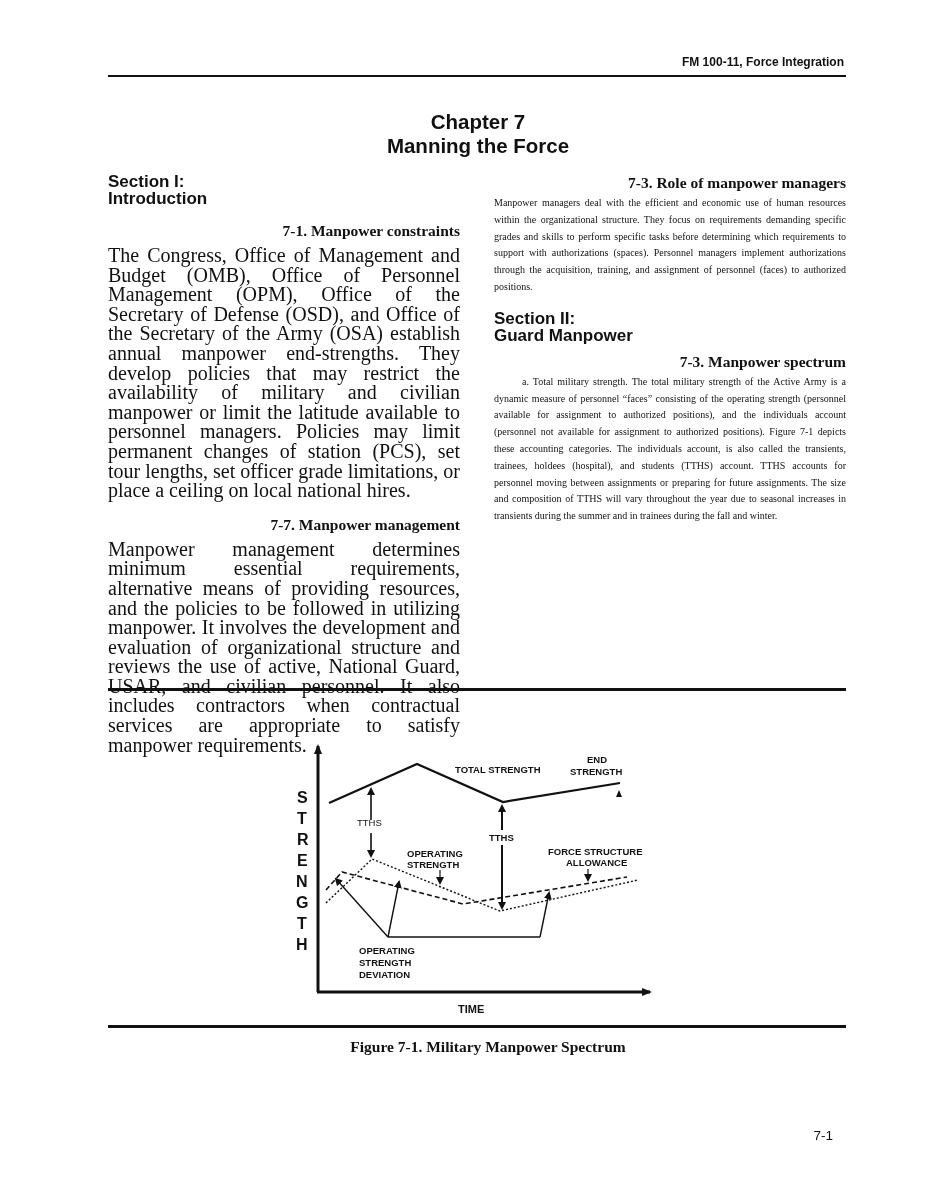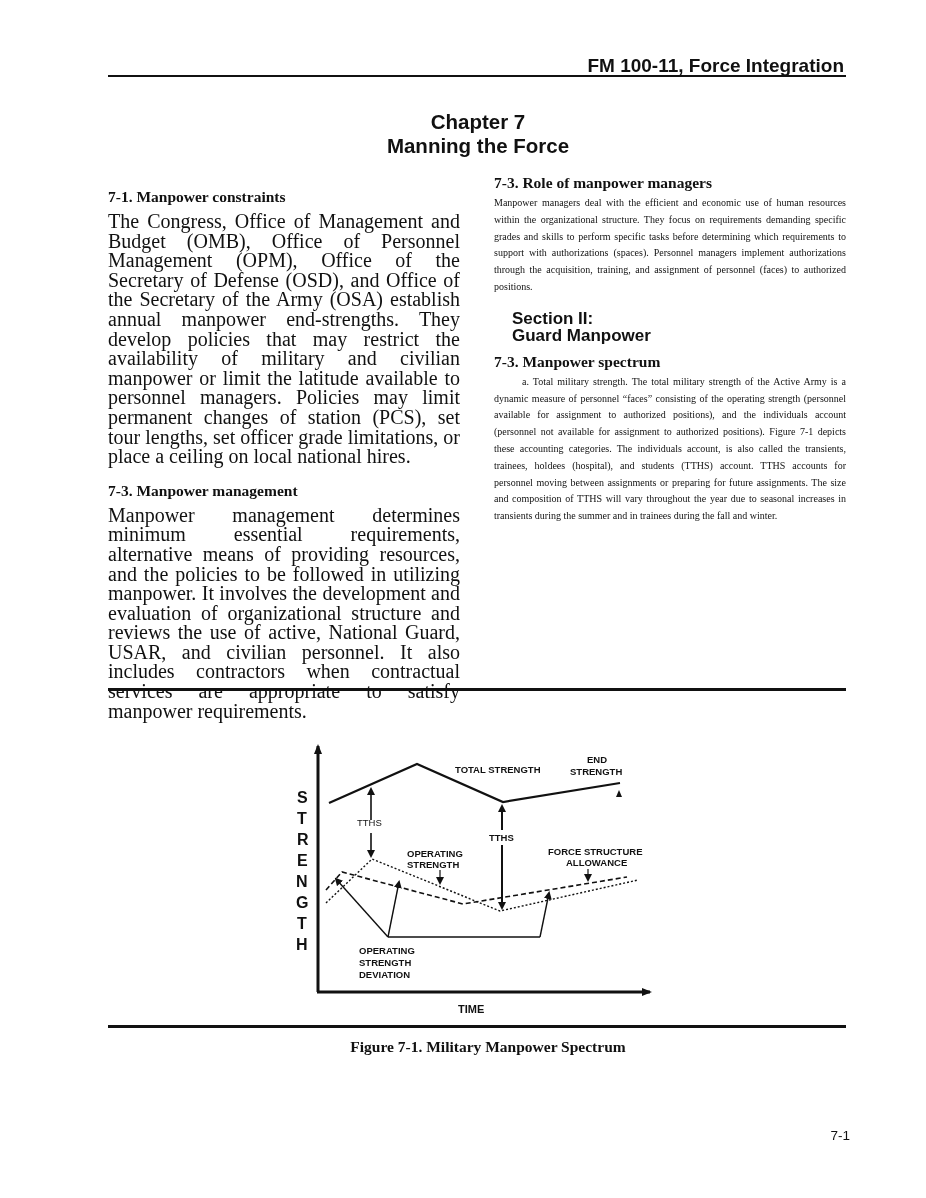--- a/index.html
+++ b/index.html
@@ -1,69 +1,73 @@
 <!DOCTYPE html>
 <html><head>
 <meta charset="utf-8">
 <style>
   html, body { margin: 0; padding: 0; background: #ffffff; }
   body { width: 926px; height: 1198px; position: relative; overflow: hidden; color: #111; }
   .sans { font-family: "Liberation Sans", "DejaVu Sans", sans-serif; }
   .serif { font-family: "Liberation Serif", "DejaVu Serif", serif; }
   .abs { position: absolute; }
 
-  .running-head { right: 82px; top: 55px; font-size: 19px; font-weight: bold; }
+  .running-head { right: 82px; top: 55px; font-size: 12px; font-weight: bold; }
   .rule-top { left: 108px; top: 75px; width: 738px; height: 2px; background: #111; }
 
   .chapter-title { left: 0; width: 956px; top: 110px; text-align: center; font-size: 20.5px; font-weight: bold; line-height: 24px; }
 
   .col { width: 352px; }
   .col-left { left: 108px; top: 173px; }
   .col-right { left: 494px; top: 174px; }
 
   .section-head { font-size: 17px; font-weight: bold; line-height: 17px; margin: 0; }
-  .para-head { font-size: 15.5px; font-weight: bold; margin: 0; }
+  .para-head { font-size: 15.5px; font-weight: bold; margin: 0; text-align: right; }
   .body-text { font-size: 20px; line-height: 19.6px; text-align: justify; margin: 0; hyphens: none; }
   .body-text-tight { font-size: 10px; line-height: 16.8px; text-align: justify; margin: 0; }
   .italic { }
 
   .rule-mid { left: 108px; top: 688px; width: 738px; height: 3px; background: #111; }
   .rule-fig { left: 108px; top: 1025px; width: 738px; height: 3px; background: #111; }
 
   .fig-caption { left: 0; width: 976px; top: 1038px; text-align: center; font-size: 15.5px; font-weight: bold; }
-  .page-number { right: 76px; top: 1128px; font-size: 13.5px; }
+  .page-number { right: 93px; top: 1128px; font-size: 13.5px; }
 
   .fig-svg { left: 0; top: 0; }
   .diagram-label { font-family: "Liberation Sans", "DejaVu Sans", sans-serif; font-size: 9.5px; font-weight: bold; fill: #111; }
   .axis-letter { font-family: "Liberation Sans", "DejaVu Sans", sans-serif; font-size: 16px; font-weight: bold; fill: #111; }
 </style>
 </head>
 <body>
 
 <div class="abs sans running-head">FM 100-11, Force Integration</div>
 <div class="abs rule-top"></div>
 
 <div class="abs sans chapter-title">
   <div>Chapter 7</div>
   <div>Manning the Force</div>
 </div>
 
 <div class="abs col col-left">
+  <div class="sans section-head">
+    <div>Section I:</div>
+    <div>Introduction</div>
+  </div>
   <div class="serif para-head" style="margin-top:15px;">7-1. Manpower constraints</div>
   <p class="serif body-text" style="margin-top:6px;">The Congress, Office of Management and Budget (OMB), Office of Personnel Management (OPM), Office of the Secretary of Defense (OSD), and Office of the Secretary of the Army (OSA) establish annual manpower end-strengths. They develop policies that may restrict the availability of military and civilian manpower or limit the latitude available to personnel managers. Policies may limit permanent changes of station (PCS), set tour lengths, set officer grade limitations, or place a ceiling on local national hires.</p>
 
-  <div class="serif para-head" style="margin-top:15px;">7-3. Manpower management</div>
+  <div class="serif para-head" style="margin-top:15px;">7-7. Manpower management</div>
   <p class="serif body-text" style="margin-top:6px;">Manpower management determines minimum essential requirements, alternative means of providing resources, and the policies to be followed in utilizing manpower. It involves the development and evaluation of organizational structure and reviews the use of active, National Guard, USAR, and civilian personnel. It also includes contractors when contractual services are appropriate to satisfy manpower requirements.</p>
 </div>
 
 <div class="abs col col-right">
   <div class="serif para-head">7-3. Role of manpower managers</div>
   <p class="serif body-text-tight" style="margin-top:3px;">Manpower managers deal with the efficient and economic use of human resources within the organizational structure. They focus on requirements demanding specific grades and skills to perform specific tasks before determining which requirements to support with authorizations (spaces). Personnel managers implement authorizations through the acquisition, training, and assignment of personnel (faces) to authorized positions.</p>
 
-  <div class="sans section-head" style="margin-top:14px;margin-left:18px;">
+  <div class="sans section-head" style="margin-top:14px;">
     <div>Section II:</div>
     <div>Guard Manpower</div>
   </div>
   <div class="serif para-head" style="margin-top:9px;">7-3. Manpower spectrum</div>
   <p class="serif body-text-tight" style="margin-top:3px; text-indent:28px;"><span class="italic">a. Total military strength.</span> <span>The total military strength of the Active Army is a dynamic measure of personnel “faces” consisting of the operating strength (personnel available for assignment to authorized positions), and the individuals account (personnel not available for assignment to authorized positions). Figure 7-1 depicts these accounting categories. The individuals account, is also called the transients, trainees, holdees (hospital), and students (TTHS) account. TTHS accounts for personnel moving between assignments or preparing for future assignments. The size and composition of TTHS will vary throughout the year due to seasonal increases in transients during the summer and in trainees during the fall and winter.</span></p>
 </div>
 
 <div class="abs rule-mid"></div>
 
 <svg class="abs fig-svg" width="926" height="1198" viewBox="0 0 926 1198" xmlns="http://www.w3.org/2000/svg">

